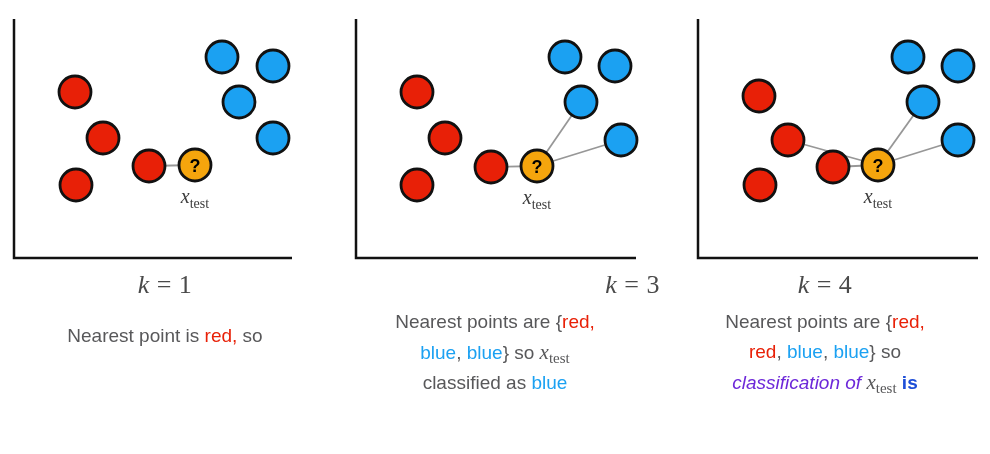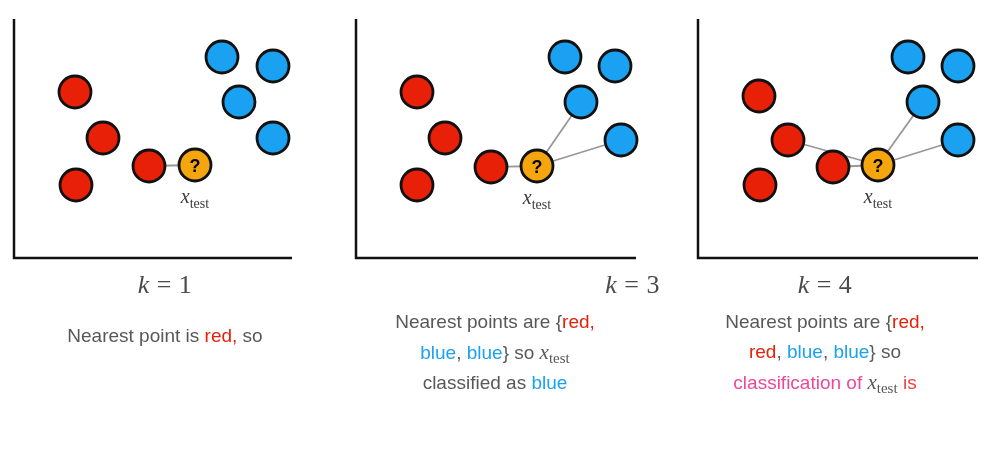--- a/index.html
+++ b/index.html
@@ -124,16 +124,16 @@
         <circle cx="263" cy="102" r="16" fill="#1ba1f2" stroke="#111111" stroke-width="2.8"></circle>
         <circle cx="298" cy="140" r="16" fill="#1ba1f2" stroke="#111111" stroke-width="2.8"></circle>
         <circle cx="218" cy="165" r="16" fill="#f5a50d" stroke="#111111" stroke-width="2.8"></circle>
         <text x="218" y="171.5" text-anchor="middle" font-family="&quot;Liberation Sans&quot;, sans-serif" font-size="18" font-weight="bold" fill="#000000">?</text>
         <text x="218" y="203" text-anchor="middle" font-family="&quot;Liberation Serif&quot;, serif" font-size="20" font-style="italic" fill="#3b3b3b">x<tspan dy="5" font-size="14" font-style="normal">test</tspan></text>
       </svg>
       <div class="caption" style="color: rgb(74, 74, 74);"><span class="mvar">k</span><span> = 4</span></div>
       <div class="desc">
         <div class="line"><span style="color: rgb(88, 88, 90);">Nearest points are {</span><span style="color: rgb(232, 32, 7);">red,</span></div>
         <div class="line"><span style="color: rgb(232, 32, 7);">red</span><span style="color: rgb(88, 88, 90);">, </span><span style="color: rgb(27, 161, 242);">blue</span><span style="color: rgb(88, 88, 90);">, </span><span style="color: rgb(27, 161, 242);">blue</span><span style="color: rgb(88, 88, 90);">} so</span></div>
-        <div class="line"><span style="color: #ec4899;">classification of </span><span class="math" style="color: rgb(88, 88, 90);"><i>x</i><sub>test</sub></span><span style="color: #ef4444;"> is</span></div>
+        <div class="line"><span style="color: #6d28d9; font-style: italic;">classification of </span><span class="math" style="color: rgb(88, 88, 90);"><i>x</i><sub>test</sub></span><span style="color: #1d4ed8; font-weight: bold;"> is</span></div>
       </div>
     </div>
   </div>
 
 </body></html>

